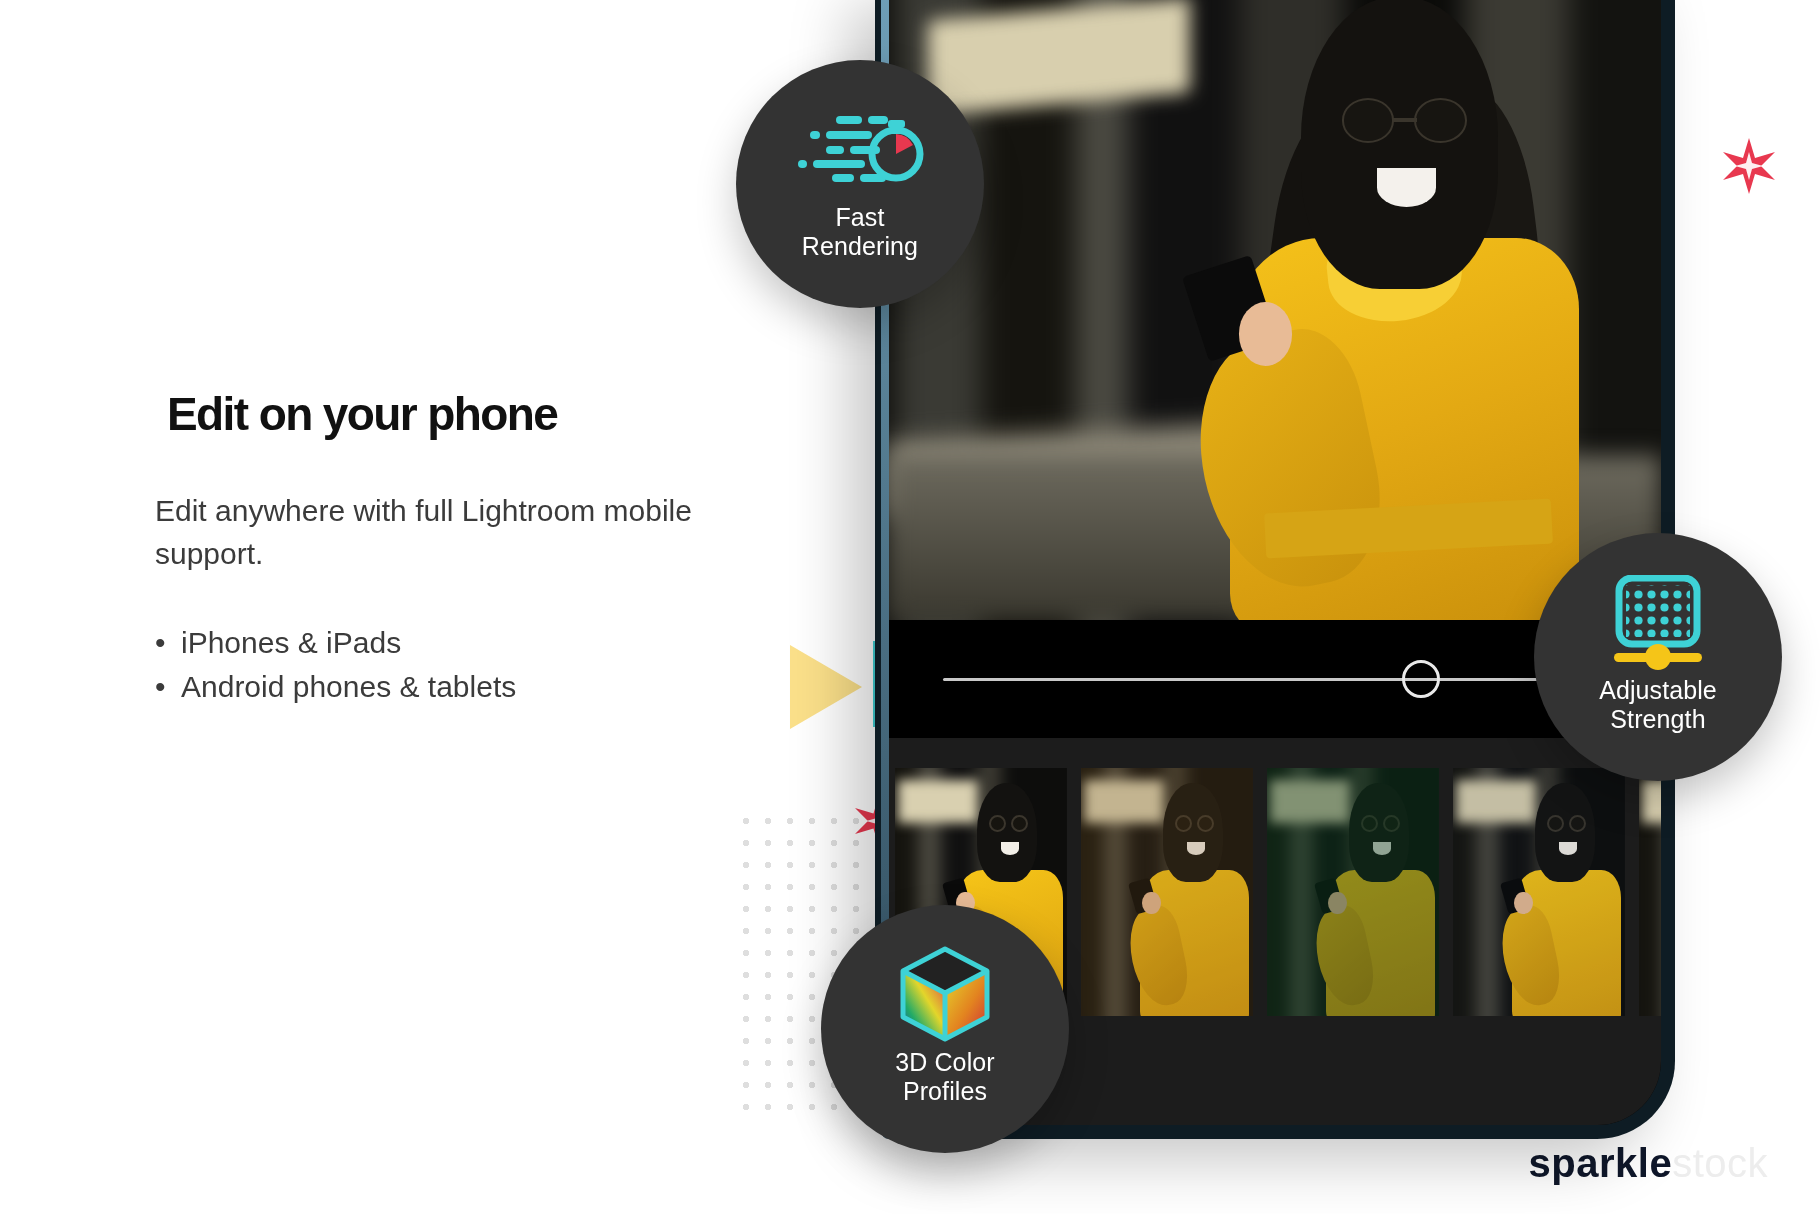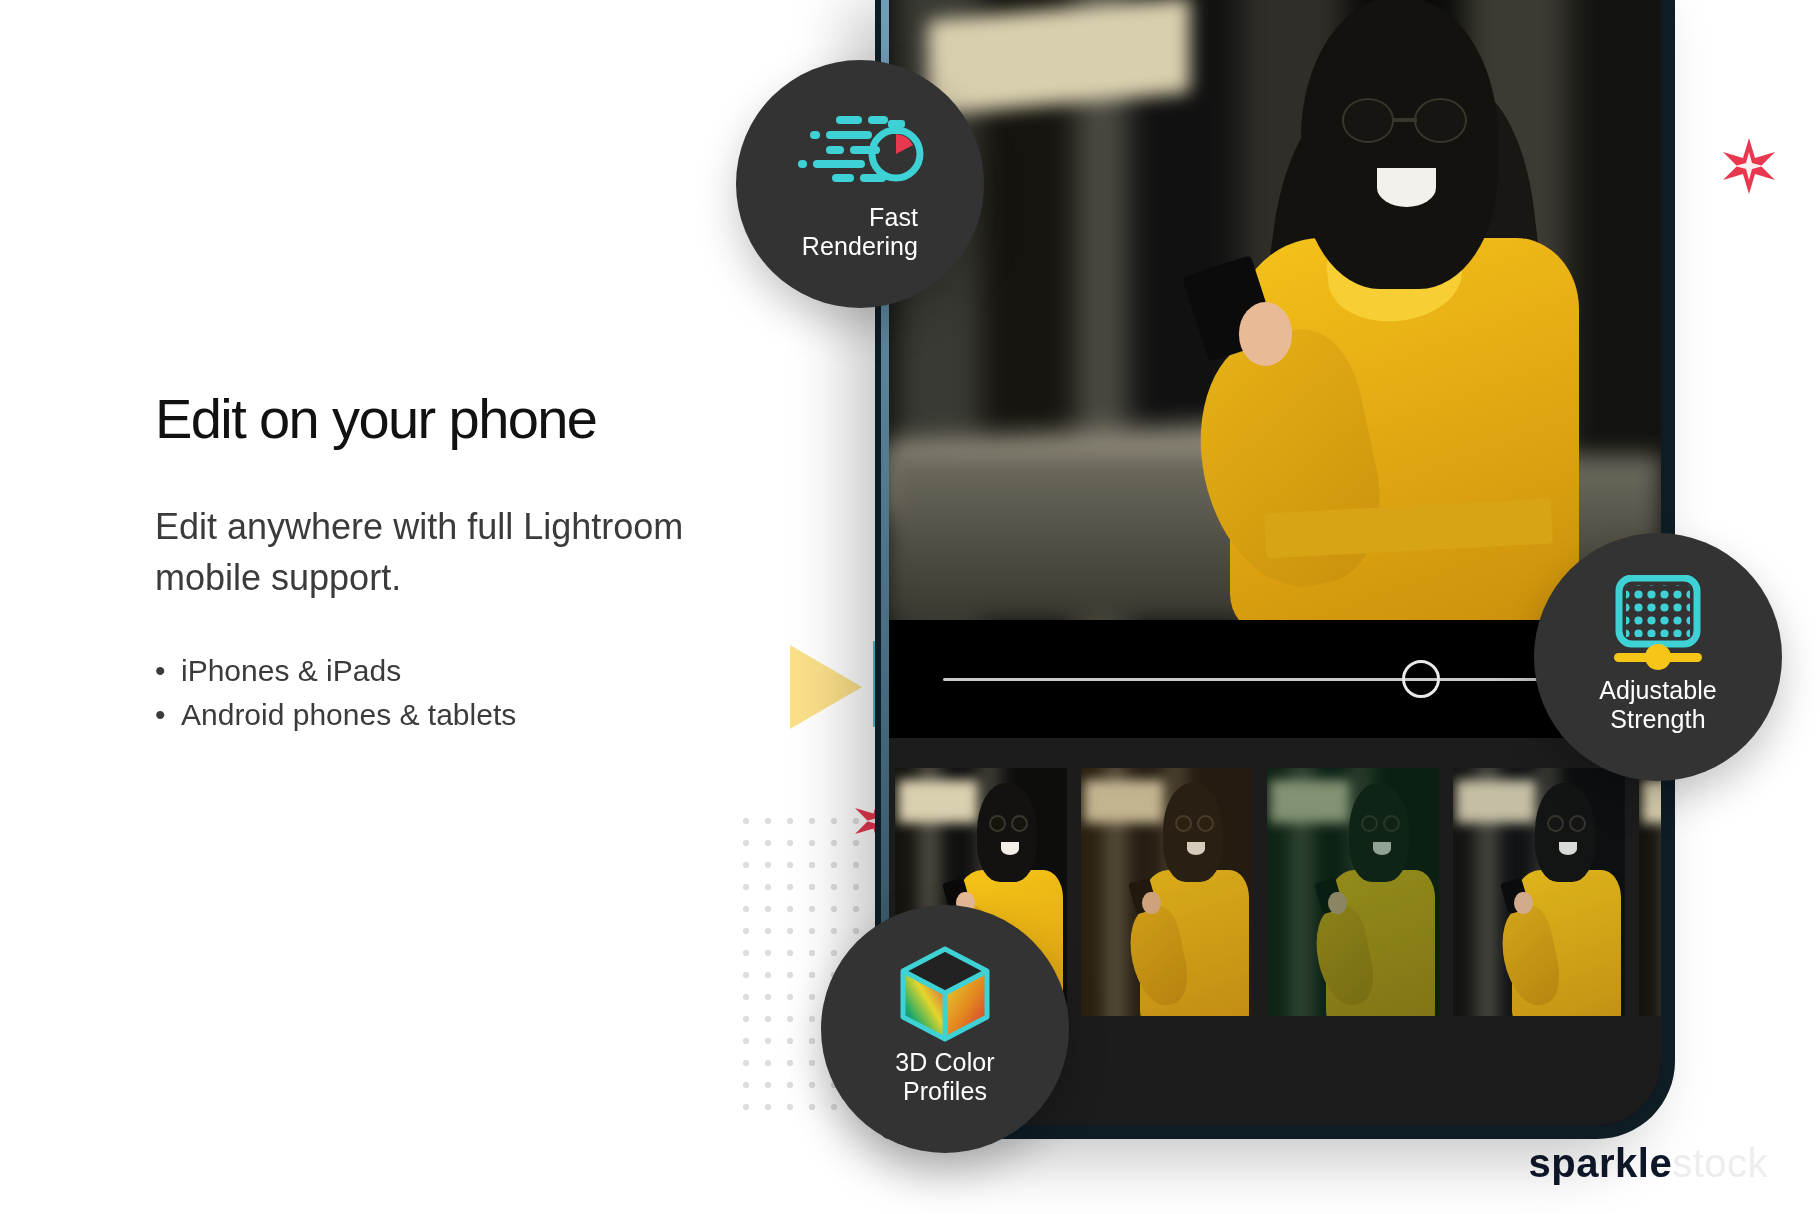--- a/index.html
+++ b/index.html
@@ -7,25 +7,25 @@
   body{
     background:#ffffff;
     font-family:"Liberation Sans", sans-serif;
     position:relative;
   }
   .stage{ position:absolute; inset:0; width:1820px; height:1214px; overflow:hidden; }
 
   
   .copy{ position:absolute; left:155px; top:390px; width:760px; }
   .headline{
-    font-size:56px; font-weight:400; letter-spacing:-1.6px;
-    color:#111111; line-height:1.05;
+    font-size:46px; font-weight:700; letter-spacing:-1.6px;
+    color:#111111; line-height:1.05;margin-left:12px;
   }
   .subcopy{
-    margin-top:52px; font-size:36px; line-height:1.42;
+    margin-top:52px; font-size:30px; line-height:1.42;
     color:#3b3b3b; font-weight:400; max-width:600px;
   }
   .bullets{ margin-top:46px; list-style:none; }
   .bullets li{
     font-size:30px; line-height:1.46; color:#3b3b3b;
     position:relative; padding-left:26px;
   }
   .bullets li .dot{
     position:absolute; left:0; top:0; color:#3b3b3b;
   }
@@ -236,21 +236,21 @@
   .badge{
     position:absolute; border-radius:50%;
     background:#333333; color:#fff; text-align:center;
     display:flex; flex-direction:column; align-items:center; justify-content:center;
     box-shadow:0 18px 40px rgba(0,0,0,.22);
   }
   .badge .blabel{
     font-size:25px; line-height:1.16; font-weight:400; letter-spacing:.1px;
     margin-top:10px; white-space:pre-line;
   }
-  .badge-fast{ left:736px; top:60px; width:248px; height:248px;text-align:right; }
+  .badge-fast{ left:736px; top:60px; width:248px; height:248px; }
   .badge-adjust{ left:1534px; top:533px; width:248px; height:248px; }
   .badge-3d{ left:821px; top:905px; width:248px; height:248px; }
   .badge .bicon{ height:86px; display:flex; align-items:center; justify-content:center; }
 </style>
 </head>
 <body>
 
 <div class="stage">
 
   <div class="copy">

